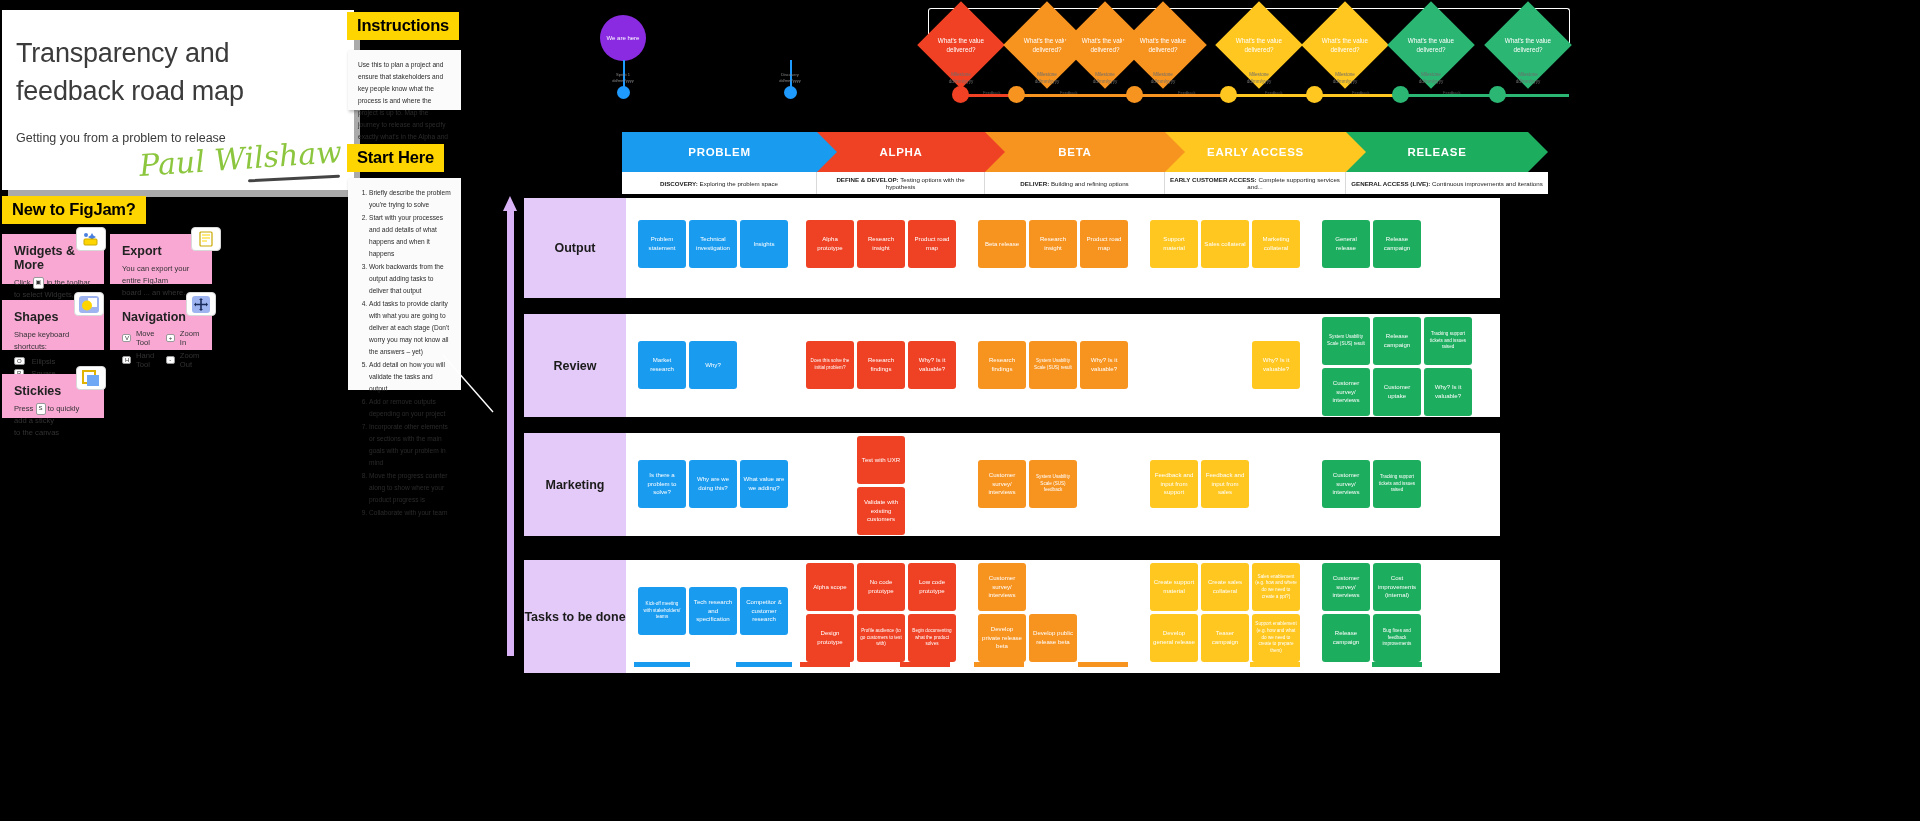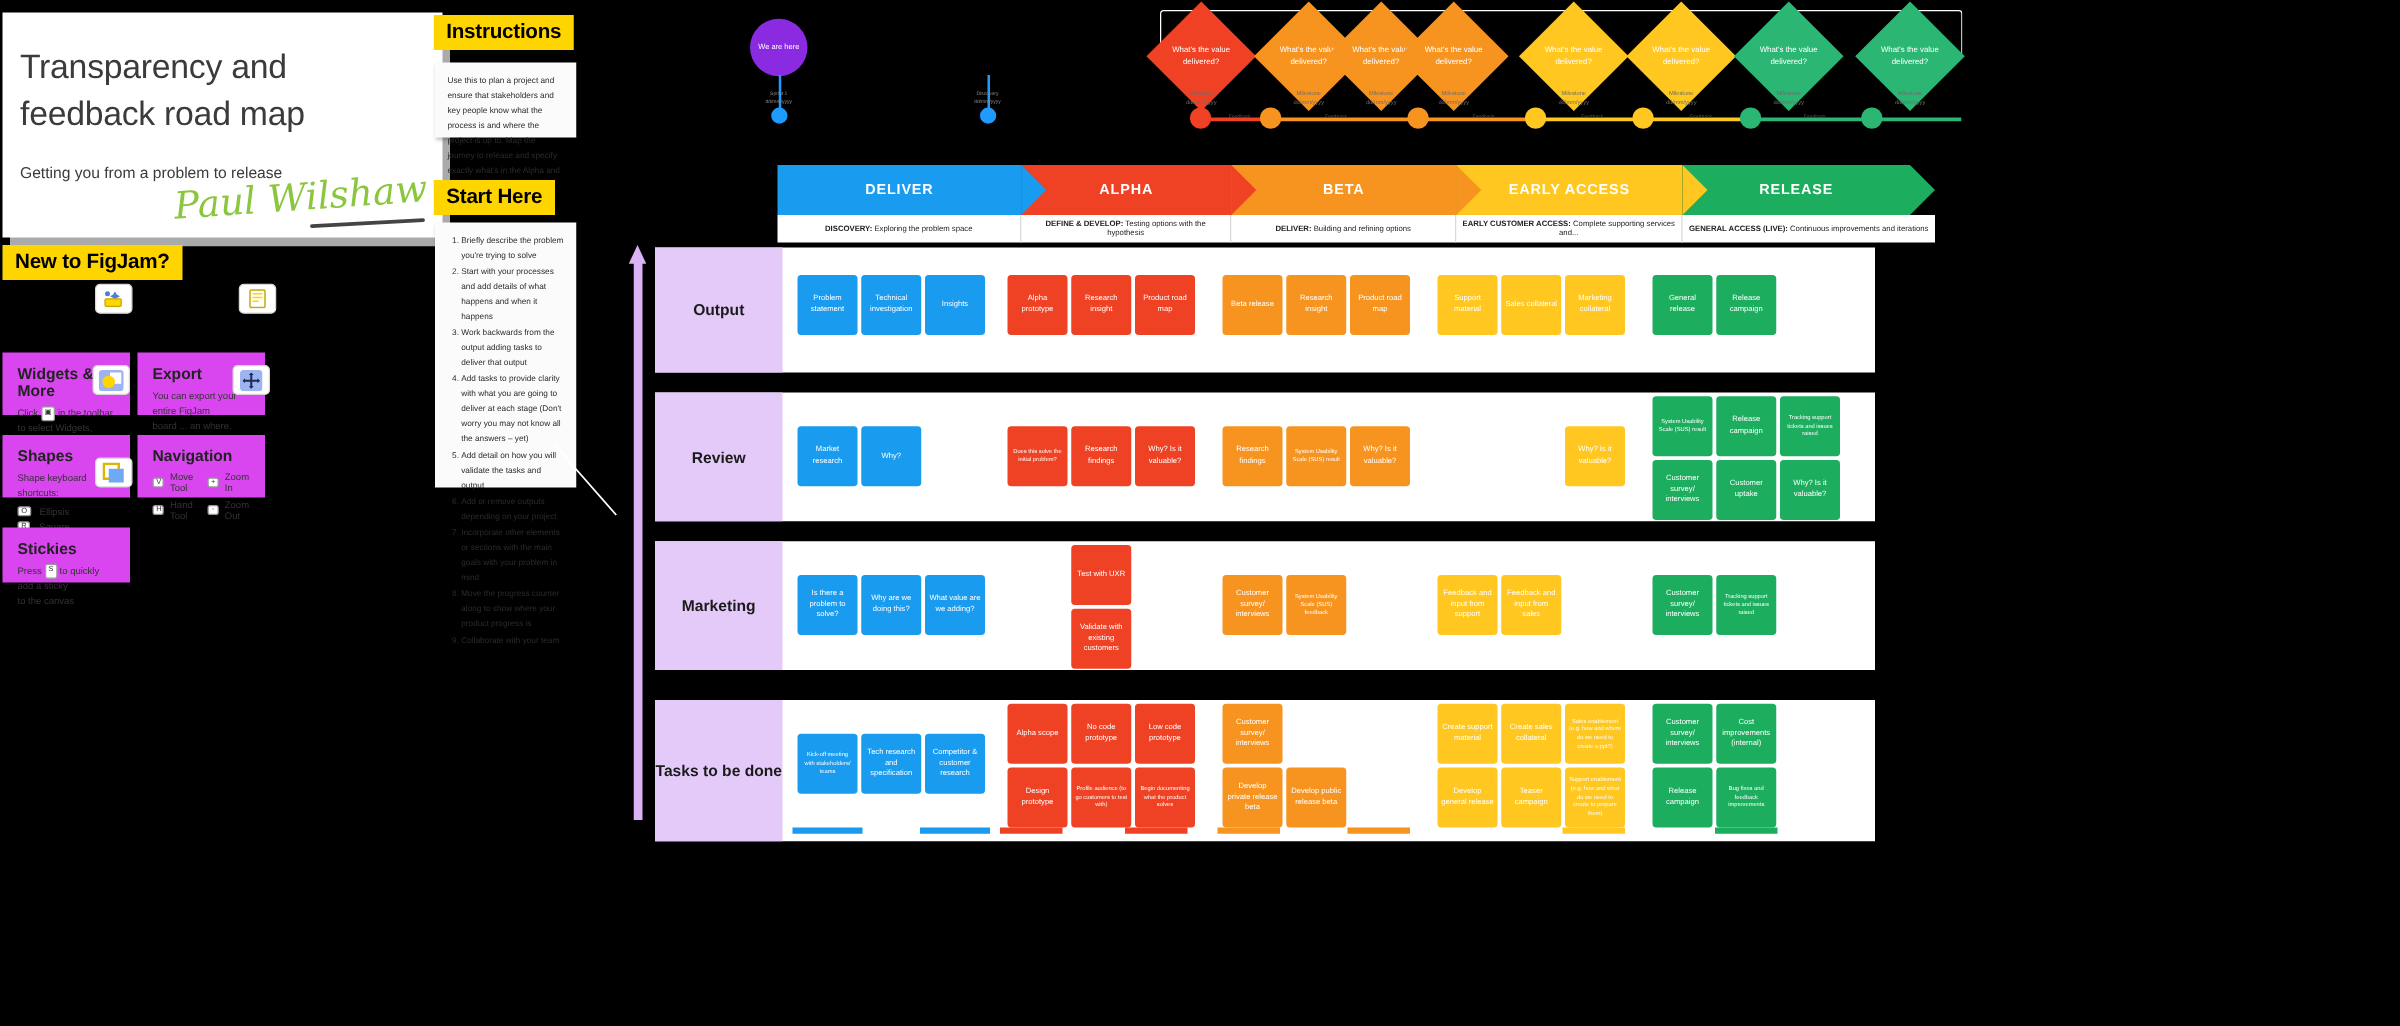--- a/index.html
+++ b/index.html
@@ -37,21 +37,21 @@
 
   
   .chip {
     position: absolute; background: #ffd500; color: #000;
     font-size: 16.5px; font-weight: bold; padding: 4px 10px 5px 10px;
     letter-spacing: -0.2px;
   }
 
   
   .info-card {
-    position: absolute; background: #d946ef; padding: 10px 12px; margin-top: 48px;
+    position: absolute; background: #f9a8d4; padding: 10px 12px;
   }
   .info-card h3 { font-size: 12.5px; color: #222; font-weight: bold; margin-bottom: 5px; }
   .info-card p { font-size: 7.6px; color: #333; line-height: 1.55; }
   .info-card .kbd {
     display: inline-block; border: 1px solid #999; border-radius: 2px;
     font-size: 6px; padding: 0px 2px; min-width: 9px; text-align: center;
     background: #fff; color: #333; vertical-align: middle;
   }
   .nav-grid { display: grid; grid-template-columns: auto auto; gap: 4px 10px; margin-top: 4px; }
   .nav-item { display: flex; align-items: center; gap: 5px; font-size: 7.6px; color: #333; }
@@ -350,21 +350,21 @@
 
   <div class="mini-label" style="left:983px; top:90px;">Feedback</div>
   <div class="mini-label" style="left:1060px; top:90px;">Feedback</div>
   <div class="mini-label" style="left:1178px; top:90px;">Feedback</div>
   <div class="mini-label" style="left:1265px; top:90px;">Feedback</div>
   <div class="mini-label" style="left:1352px; top:90px;">Feedback</div>
   <div class="mini-label" style="left:1443px; top:90px;">Feedback</div>
 
   <div class="phases">
     <div class="phase" style="--c:#199bf0; background:#199bf0; width:195px;">
-        <span>DELIVER</span>
+        <span>PROBLEM</span>
       </div>
     <div class="phase" style="--c:#ef4123; background:#ef4123; width:168px;">
         <span>ALPHA</span>
       </div>
     <div class="phase" style="--c:#f79420; background:#f79420; width:180px;">
         <span>BETA</span>
       </div>
     <div class="phase" style="--c:#ffc71f; background:#ffc71f; width:181px;">
         <span>EARLY ACCESS</span>
       </div>

